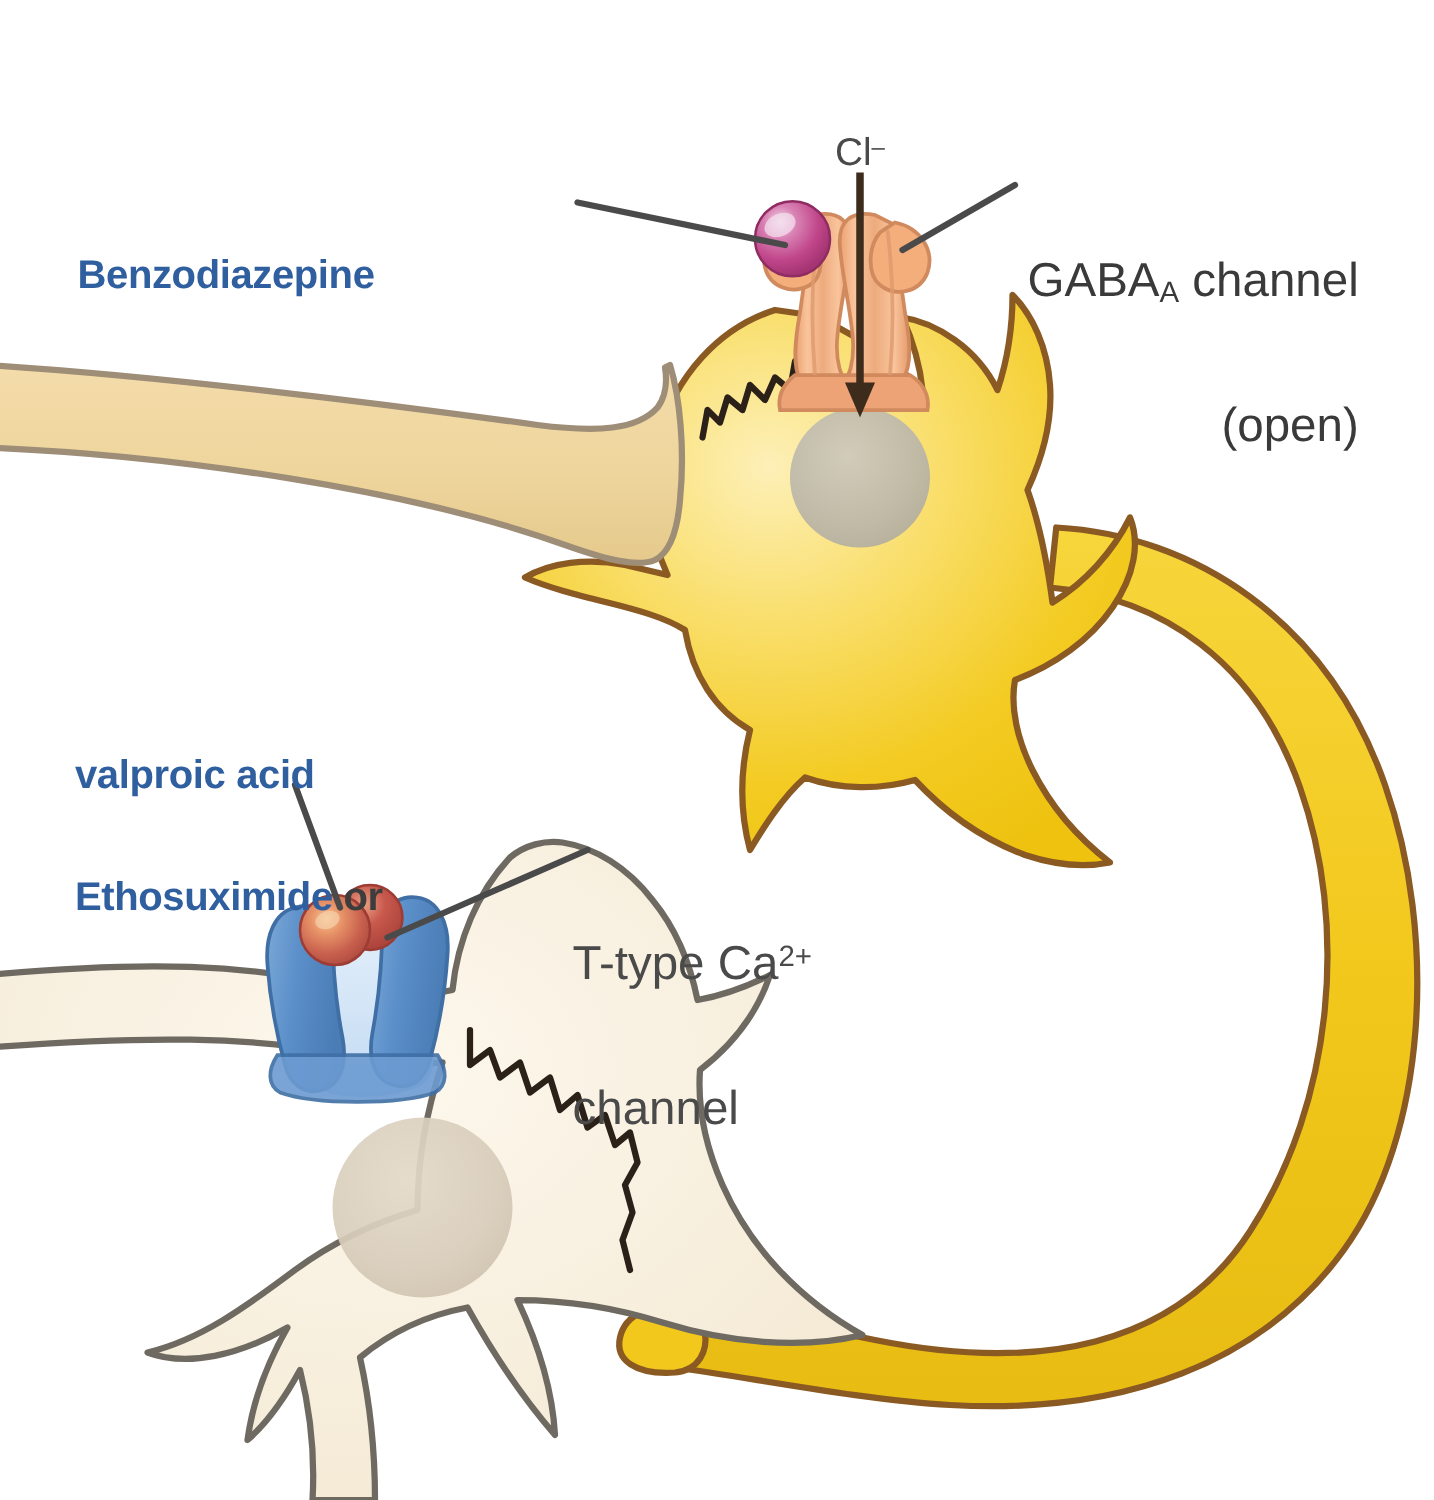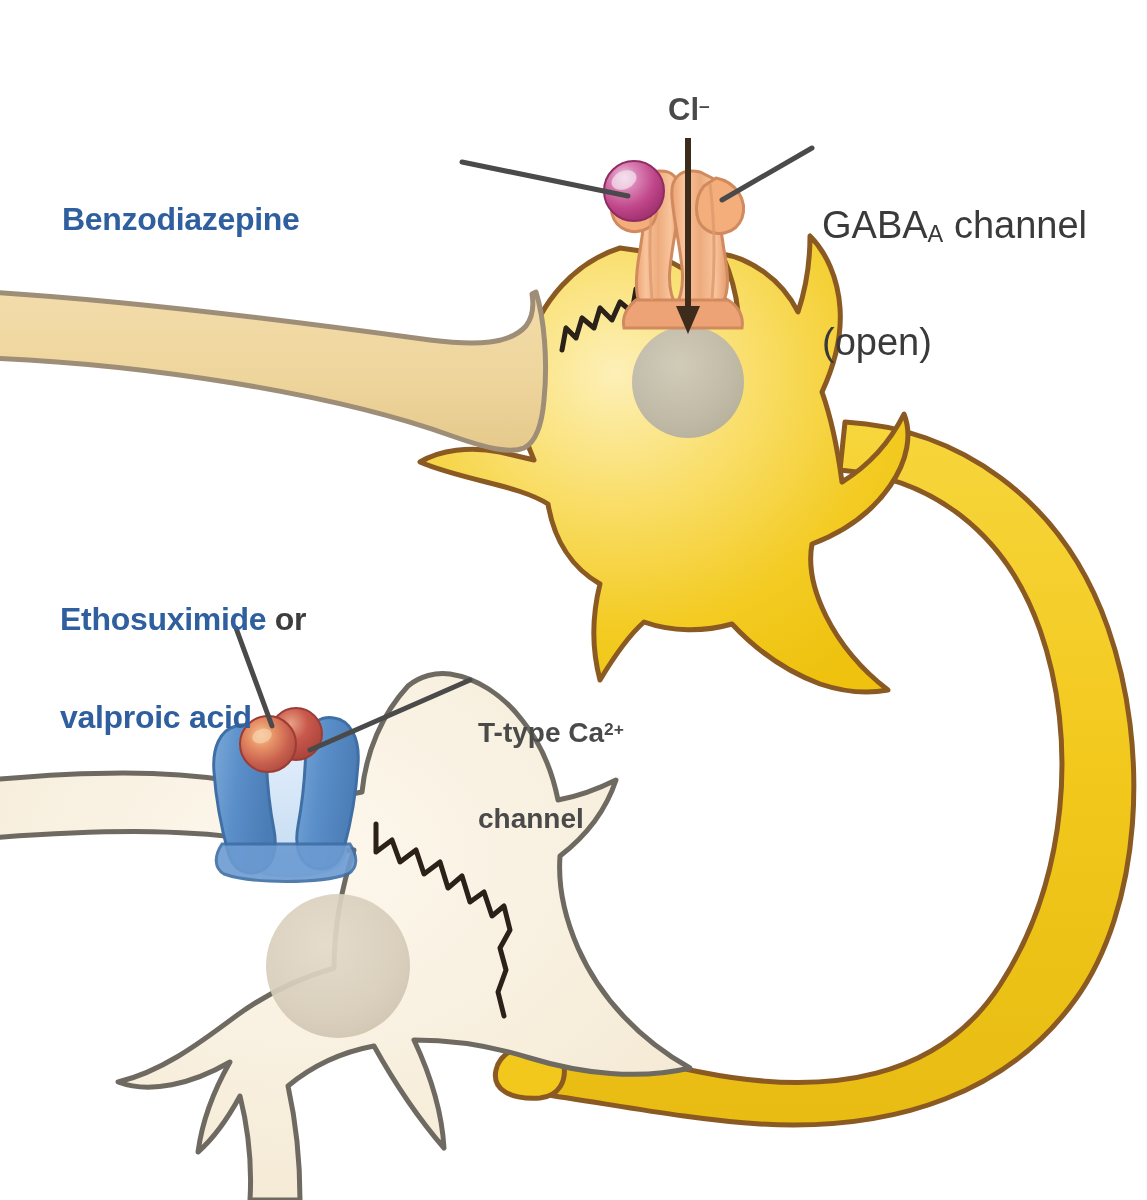--- a/index.html
+++ b/index.html
@@ -37,37 +37,38 @@
     font-size: 32px;
     letter-spacing: -0.3px;
   }
   .lbl-plain {
     color: #3a3a3a;
     font-weight: normal;
     font-size: 38px;
   }
   .lbl-small {
     color: #4a4a4a;
-    font-weight: bold;
+    font-weight: normal;
     font-size: 31px;
+    margin-top: 12px;
   }
   .inline-or {
     color: #3d3d3d;
     font-weight: bold;
   }
   .sub {
     font-size: 0.62em;
     vertical-align: -0.18em;
   }
   .sup {
     font-size: 0.62em;
     vertical-align: 0.42em;
   }
   .center {
-    text-align: left;
+    text-align: right;
   }
 </style>
 </head>
 <body>
 
 <div id="stage">
 
   <svg id="diagram" viewBox="0 0 1147 1200" xmlns="http://www.w3.org/2000/svg">
     <defs>
       <radialGradient id="gradYellowSoma" cx="40%" cy="30%" r="78%">
@@ -350,22 +351,22 @@
   </div>
 
   <div class="lbl lbl-plain center" style="left:822px; top:128px;">
     <div><span>GABA</span><span class="sub">A</span><span> channel</span></div>
     <div>(open)</div>
   </div>
 
   <div class="lbl lbl-small" style="left:668px; top:94px;"><span>Cl</span><span class="sup">–</span></div>
 
   <div class="lbl lbl-drug" style="left:60px; top:538px;">
+    <div>valproic acid</div>
     <div><span>Ethosuximide</span><span class="inline-or"> or</span></div>
-    <div>valproic acid</div>
   </div>
 
-  <div class="lbl lbl-small" style="left:478px; top:662px; font-size:28px;">
+  <div class="lbl lbl-small" style="left:458px; top:662px; font-size:38px;">
     <div><span>T-type Ca</span><span class="sup">2+</span></div>
     <div>channel</div>
   </div>
 
 </div>
 
 </body></html>

